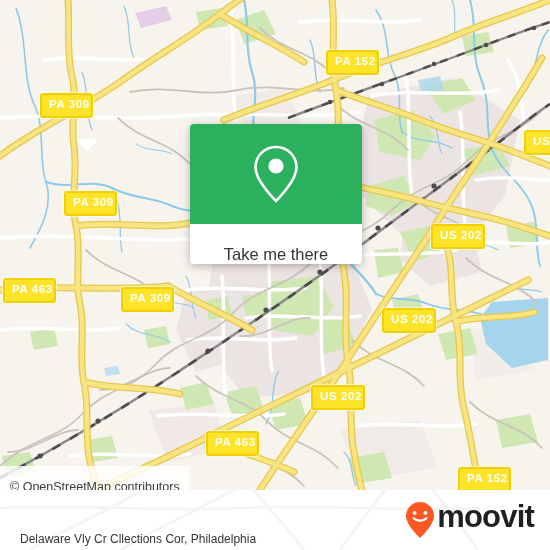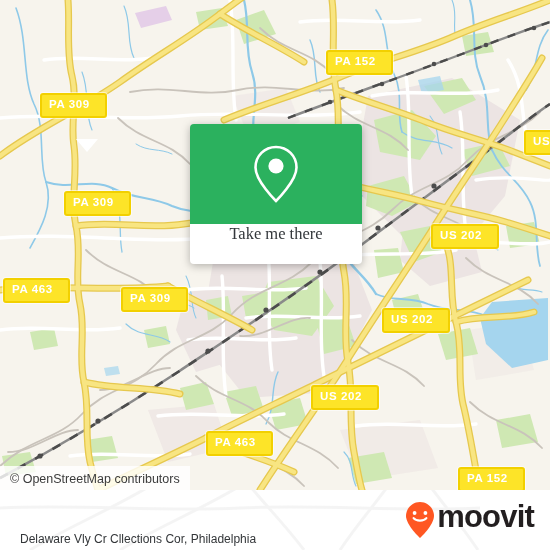--- a/index.html
+++ b/index.html
@@ -18,55 +18,55 @@
   .shield{
     position:absolute;
     background:#fde428;
     border:2px solid #f2d000;
     border-radius:3px;
     color:#ffffff;
     font-size:11.5px;
     font-weight:bold;
     letter-spacing:.6px;
     line-height:1;
-    padding:4px 15px 5px 7px;
+    padding:4px 1px 5px 7px;
     white-space:nowrap;
     box-shadow:0 0 0 1px rgba(255,255,255,.55);
     font-family:"Liberation Sans", sans-serif;
   }
 
   
   #callout{
     position:absolute;left:190px;top:124px;width:172px;
     filter:drop-shadow(0 2px 4px rgba(0,0,0,.28));
   }
   #callout-green{
     width:172px;height:100px;
     background:#2bb15e;
     border-radius:4px 4px 0 0;
     display:flex;align-items:center;justify-content:center;
   }
   #callout-label{
     width:172px;height:40px;background:#ffffff;
     border-radius:0 0 4px 4px;
-    display:flex;align-items:flex-start;justify-content:center;
-    color:#33373b;font-size:16.5px;font-family:Liberation Serif, serif;
+    display:flex;align-items:flex-end;justify-content:center;
+    color:#33373b;font-size:16.5px;
   }
   #callout-tail{
     position:absolute;left:76px;top:139px;
     width:0;height:0;
     border-left:11px solid transparent;
     border-right:11px solid transparent;
     border-top:13px solid #ffffff;
   }
 
   
   #attribution{
     position:absolute;left:0;top:466px;
-    padding:6px 10px 4px 10px;
+    padding:14px 10px 4px 10px;
     background:rgba(255,255,255,.82);
     color:#3b3b3b;font-size:12.5px;
     white-space:nowrap;
   }
 
   
   #footer{
     position:absolute;left:0;top:490px;width:550px;height:60px;
     background:#ffffff;
     display:flex;align-items:center;

